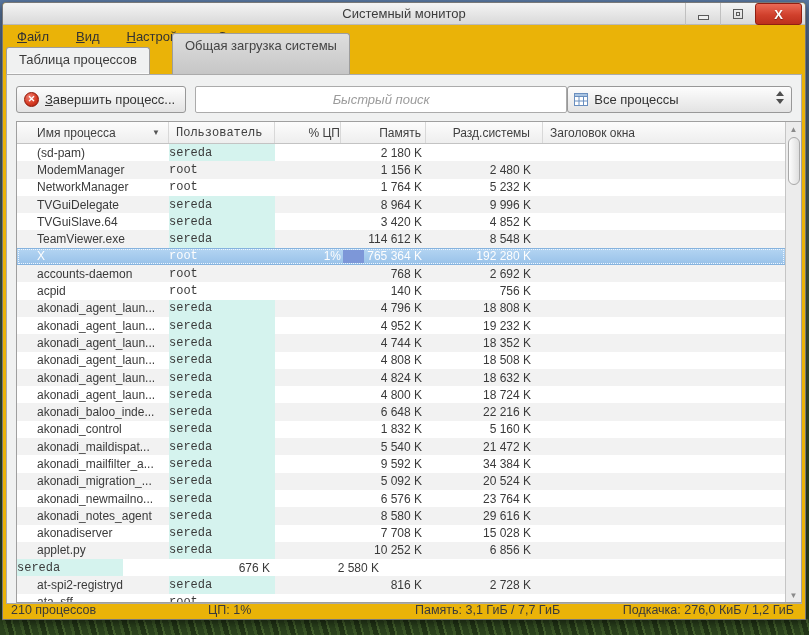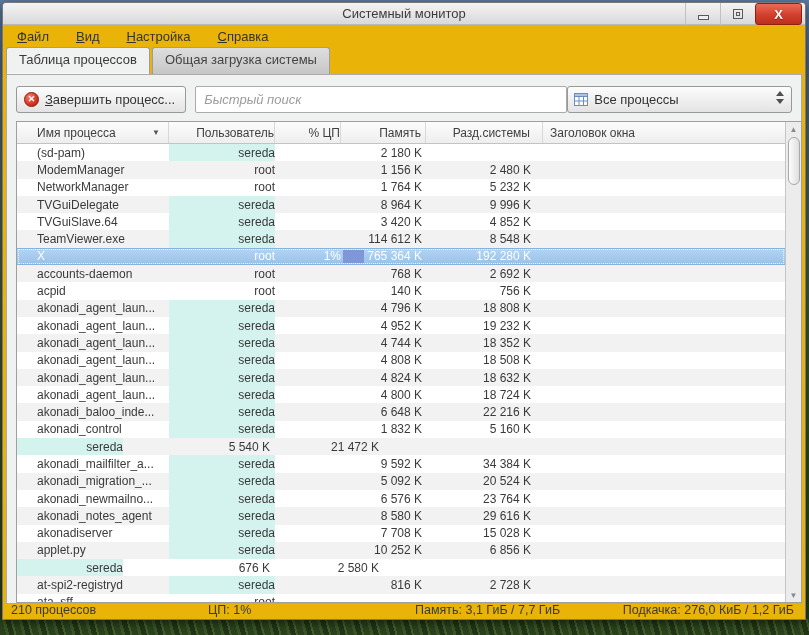--- a/index.html
+++ b/index.html
@@ -46,21 +46,21 @@
   .menubar { height:23px; display:flex; align-items:center; padding-left:14px; gap:27px; font-size:13px; color:#333; }
   .menu-item u { text-decoration:underline; }
   
   .tabbar { height:26px; display:flex; align-items:flex-end; padding-left:3px; position:relative; }
   .tab {
     font-size:13px; color:#3a3a3a; padding:4px 12px 5px 12px;
     border:1px solid #9d9d9d; border-bottom:none; border-radius:3px 3px 0 0;
     margin-right:2px; position:relative;
   }
   .tab.active { background:#f0f1f1; z-index:3; padding-bottom:7px; box-shadow:0 -1px 1px rgba(255,255,255,.7) inset; }
-  .tab.inactive { background:linear-gradient(180deg,#dedede,#c6c6c6); height:27px; z-index:1; color:#444; }
+  .tab.inactive { background:linear-gradient(180deg,#dedede,#c6c6c6); height:41px; z-index:1; color:#444;margin-left:20px; }
   
   .frame {
     position:absolute; left:3px; top:71px; width:796px; height:530px;
     background:#f0f1f1; border:1px solid #ababab; z-index:2;
   }
   
   .toolbar { position:absolute; left:9px; top:11px; right:9px; height:27px; display:flex; }
   .btn-kill {
     display:flex; align-items:center; gap:6px; padding:0 10px 0 7px; height:27px;
     background:linear-gradient(180deg,#fdfdfd,#e3e3e3); border:1px solid #989898; border-radius:3px;
@@ -71,20 +71,21 @@
     width:15px; height:15px; border-radius:50%;
     background:radial-gradient(circle at 35% 30%,#f08175,#d73c24 55%,#a61c0c);
     border:1px solid #8c1405; color:#fff; font-size:9px; font-weight:bold;
     display:flex; align-items:center; justify-content:center; line-height:1;
   }
   .search {
     flex:0 0 auto; width:372px; height:27px; margin-left:9px;
     border:1px solid #ababab; border-radius:2px; background:#fff;
     font-size:13px; padding:0 8px; color:#333;
     font-family:"Liberation Sans", sans-serif;
+    text-align:center;
   }
   .search::placeholder { font-style:italic; color:#9b9b9b; }
   .combo {
     margin-left:auto; width:226px; height:27px;
     background:linear-gradient(180deg,#fdfdfd,#e3e3e3); border:1px solid #989898; border-radius:3px;
     display:flex; align-items:center; padding:0 6px; position:relative; font-size:13px; color:#333;
   }
   .combo-label { margin-left:6px;text-align:center; }
   .spin { position:absolute; right:7px; top:4px; display:flex; flex-direction:column; gap:3px; }
   .spin i { display:block; width:0; height:0; border-left:4px solid transparent; border-right:4px solid transparent; }
@@ -101,21 +102,21 @@
     padding-left:7px; border-right:1px solid #d8d8d8; position:relative;
   }
   .th:last-child { border-right:none; }
   .sort-arrow { position:absolute; right:8px; top:7px; font-size:8px; color:#555; line-height:1; }
   .tbody { position:absolute; left:0; top:22px; right:16px; bottom:0; overflow:hidden; }
   .tr { display:flex; height:17.3px; align-items:stretch; }
   .tr.odd  { background:#ffffff; }
   .tr.even { background:#f2f2f2; }
   .td { font-size:12px; color:#3a3a3a; display:flex; align-items:center; overflow:hidden; white-space:nowrap; position:relative; }
   .c0 { width:152px; padding-left:20px; }
-  .c1 { width:106px; justify-content:flex-end; }
+  .c1 { width:106px; justify-content:flex-start;font-family:Liberation Mono, monospace; }
   .c2 { width:66px;  justify-content:flex-end; padding-right:0; }
   .c3 { width:85px;  justify-content:flex-end; padding-right:4px; }
   .c4 { width:117px; justify-content:flex-end; padding-right:12px; }
   .c5 { flex:1;text-align:center; }
   .user-sereda { background:#d5f3ee; }
   .tr.sel { background:linear-gradient(180deg,#b3d4f2,#99c2e9); border-top:1px solid #86b3de; border-bottom:1px solid #86b3de; outline:1px dotted #eef6ff; outline-offset:-2px; }
   .tr.sel .td { color:#fdfdfd; }
   .heat { position:absolute; left:2px; top:1px; bottom:1px; width:21px; background:#7d97d8; }
   
   .vscroll { position:absolute; right:0; top:0; bottom:0; width:16px; background:#ececec; border-left:1px solid #c5c5c5; }
@@ -552,20 +553,23 @@
               <span>1 832 K</span>
             </div>
             <div class="td c4">
               <span>5 160 K</span>
             </div>
             <div class="td c5">
               <span></span>
             </div>
           </div>
           <div class="tr even">
+            <div class="td c0">
+              <span>akonadi_maildispat...</span>
+            </div>
             <div class="td c1 user-sereda">
               <span>sereda</span>
             </div>
             <div class="td c2">
               <span></span>
             </div>
             <div class="td c3">
               <span>5 540 K</span>
             </div>
             <div class="td c4">

